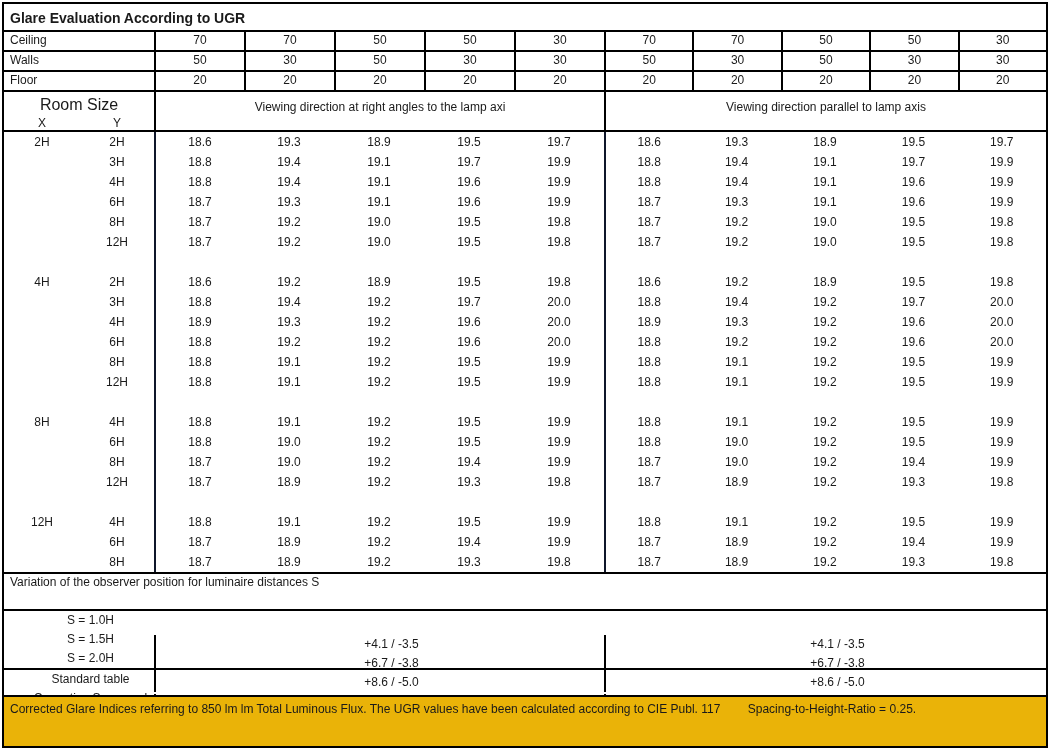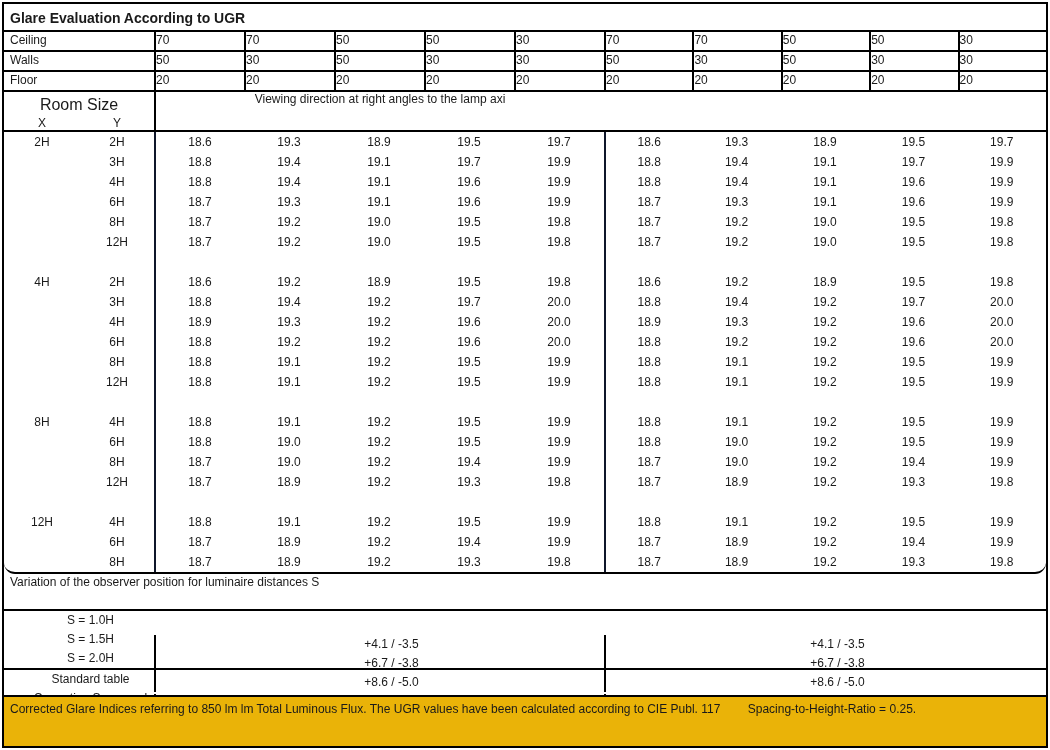--- a/index.html
+++ b/index.html
@@ -11,34 +11,34 @@
   .sheet{
     position:absolute;left:2px;top:2px;width:1046px;
     border:2px solid #000;background:#fff;box-sizing:border-box;
   }
   
   .title-row{height:28px;border-bottom:2px solid #000;box-sizing:border-box;
     font-size:14px;font-weight:bold;padding:6px 0 0 6px;}
   
   .srow{display:grid;grid-template-columns:150px repeat(5,90px) repeat(5,1fr);
     height:20px;border-bottom:2px solid #000;box-sizing:border-box;}
-  .srow>div{font-size:12px;line-height:17px;
+  .srow>div{font-size:12px;line-height:17px;text-align:center;
     border-left:2px solid #000;box-sizing:border-box;}
   .srow>div.label{border-left:none;text-align:left;padding-left:6px;}
   
   .hdr-row{display:grid;grid-template-columns:150px 450px 1fr;height:40px;
     border-bottom:2px solid #000;box-sizing:border-box;}
   .hdr-row>div{font-size:12px;text-align:center;border-left:2px solid #000;
-    box-sizing:border-box;padding-top:0;}
+    box-sizing:border-box;padding-top:8px;}
   .hdr-row>div:first-child{border-left:none;padding-top:0;}
   .hdr-left .rs{font-size:16px;text-align:center;padding-top:4px;}
   .hdr-left .xy{display:grid;grid-template-columns:76px 1fr;font-size:12px;padding-top:2px;}
   .hdr-left .xy span{text-align:center;}
   
-  .data-area{border-bottom:2px solid #000;box-sizing:border-box;border-radius:11px;}
+  .data-area{border-bottom:2px solid #000;box-sizing:border-box;}
   .drow{display:grid;grid-template-columns:76px 74px repeat(5,90px) repeat(5,1fr);height:20px;}
   .drow>div{font-size:12px;line-height:20px;text-align:center;box-sizing:border-box;}
   .drow>div:nth-child(3),.drow>div:nth-child(8){border-left:2px solid #0f172a;}
   
   .var-banner{height:37px;border-bottom:2px solid #000;box-sizing:border-box;
     font-size:12px;line-height:17px;padding-left:6px;}
   
   .trow{display:grid;grid-template-columns:150px 450px 1fr;height:19px;}
   .trow>div{font-size:12px;line-height:19px;text-align:center;box-sizing:border-box;padding-left:23px;}
   .trow>div:nth-child(2),.trow>div:nth-child(3){border-left:2px solid #000;margin-top:24px;}
@@ -99,20 +99,21 @@
 
   <div class="hdr-row">
     <div class="hdr-left">
       <div class="rs">Room Size</div>
       <div class="xy">
         <span>X</span>
         <span>Y</span>
       </div>
     </div>
     <div>Viewing direction at right angles to the lamp axi</div>
+    <div>Viewing direction parallel to lamp axis</div>
   </div>
 
   <div class="data-area">
       <div class="drow">
         <div>2H</div>
         <div>2H</div>
         <div>18.6</div>
         <div>19.3</div>
         <div>18.9</div>
         <div>19.5</div>

